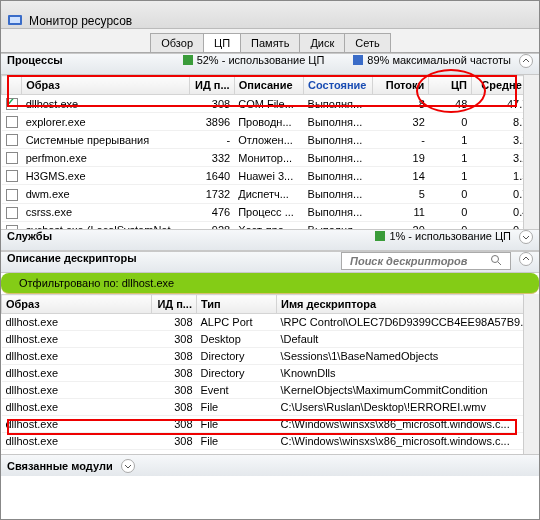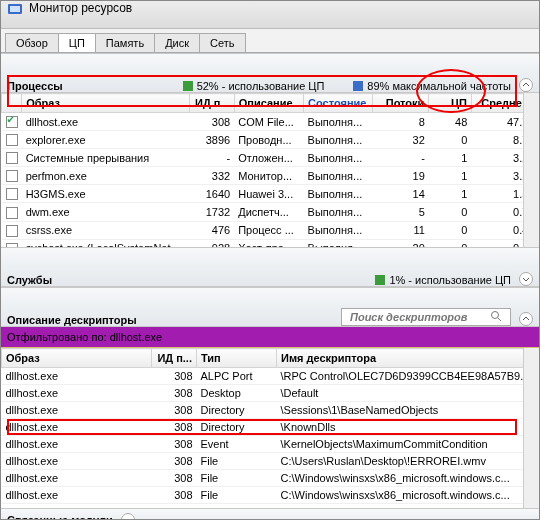--- a/index.html
+++ b/index.html
@@ -1,43 +1,43 @@
 <!DOCTYPE html>
 <html><head>
 <meta charset="utf-8">
 <style>
 * { box-sizing: border-box; margin: 0; padding: 0; font-family: "Segoe UI", Tahoma, sans-serif; font-size: 11px; }
 body { width: 540px; height: 520px; background: #e8ecef; overflow: hidden; position: relative; }
 .window { width: 540px; height: 520px; background: #f0f0f0; border: 1px solid #888; display: flex; flex-direction: column; }
-.titlebar { height: 28px; background: linear-gradient(#ededed,#dcdcdc); display: flex; align-items: flex-start; padding: 0 6px; border-bottom: 1px solid #bbb; }
+.titlebar { height: 28px; background: linear-gradient(#ededed,#dcdcdc); display: flex; align-items: flex-end; padding: 0 6px; border-bottom: 1px solid #bbb; }
 .titlebar .icon { width: 16px; height: 16px; margin-right: 6px; }
 .titlebar .title { font-size: 12px; }
 .menubar { height: 20px; background: #f4f4f4; display: flex; align-items: center; padding: 0 4px; border-bottom: 1px solid #ccc; }
 .menubar span { padding: 2px 8px; cursor: default; }
-.tabbar { height: 24px; background: #f2f2f2; display: flex; align-items: flex-end; padding: 0 4px; border-bottom: 1px solid #aaa; }
+.tabbar { height: 24px; background: #f2f2f2; display: flex; align-items: flex-end; padding: 0 4px; border-bottom: 1px solid #aaa; justify-content: center; }
 .tab { padding: 3px 10px; border: 1px solid #aaa; border-bottom: none; background: #e8e8e8; margin-right: -1px; cursor: default; position: relative; }
 .tab.active { background: #fff; z-index: 2; }
 .content { flex: 1; overflow: auto; background: #fff; position: relative; }
-.section-head { height: 40px; background: linear-gradient(#f6f8fa,#e4e8ec); border-top: 1px solid #c8c8c8; border-bottom: 1px solid #c8c8c8; display: flex; align-items: flex-end; padding: 0 6px; font-weight: bold; }
+.section-head { height: 22px; background: linear-gradient(#f6f8fa,#e4e8ec); border-top: 1px solid #c8c8c8; border-bottom: 1px solid #c8c8c8; display: flex; align-items: flex-start; padding: 0 6px; font-weight: bold; }
 .section-head .spacer { flex: 1; }
 .section-head .stat { font-weight: normal; margin-left: 29px; display: flex; align-items: center; gap: 4px; }
 .chip { width: 10px; height: 10px; display: inline-block; }
 .chip.green { background: #3a9c3a; }
 .chip.blue { background: #3a6cc8; }
 .chev { width: 14px; height: 14px; border: 1px solid #aaa; border-radius: 50%; display: flex; align-items: center; justify-content: center; margin-left: 8px; background: #fff; }
 .chev svg { width: 8px; height: 8px; }
 .table { width: 100%; border-collapse: collapse; table-layout: fixed; }
 .table th { background: linear-gradient(#fdfdfd,#ececec); border: 1px solid #d4d4d4; padding: 3px 4px; text-align: left; font-weight: bold; white-space: nowrap; overflow: hidden; text-overflow: ellipsis; }
 .table th.r, .table td.r { text-align: right; }
 .table td { padding: 2px 4px; border-bottom: 1px solid #f0f0f0; white-space: nowrap; overflow: hidden; text-overflow: ellipsis; }
 .cb { width: 12px; height: 12px; border: 1px solid #888; display: inline-block; vertical-align: middle; background: #fff; position: relative; }
 .cb.checked::after { content: "✔"; position: absolute; top: -3px; left: 0; font-size: 10px; color: #2a5; }
 .search-box { width: 170px; height: 18px; border: 1px solid #aaa; background: #fff; display: flex; align-items: center; padding: 0 8px; color: #777; font-style: italic; }
 .search-box .mag { margin-left: auto; }
-.filter-row { background: #a21caf; padding: 4px 6px; border-bottom: 1px solid #d8c070; }
+.filter-row { background: #84cc16; padding: 4px 18px; border-bottom: 1px solid #d8c070; border-radius: 8px; }
 .descr-table-wrap { height: 160px; overflow: auto; }
 .proc-table-wrap { height: 154px; overflow: hidden; }
 .svyaz { height: 22px; background: linear-gradient(#f6f8fa,#e4e8ec); border-top: 1px solid #c8c8c8; display:flex; align-items:center; padding:0 6px; font-weight:bold;}
 
 .red-box { position: absolute; border: 2px solid #e00; pointer-events: none; }
 .red-circle { position: absolute; border: 2px solid #e00; border-radius: 50%; pointer-events: none; }
 .scrollbar-stub { position:absolute; right:0; top:0; bottom:0; width:16px; background:#efefef; border-left:1px solid #ccc;}
 </style>
 </head>
 <body>

